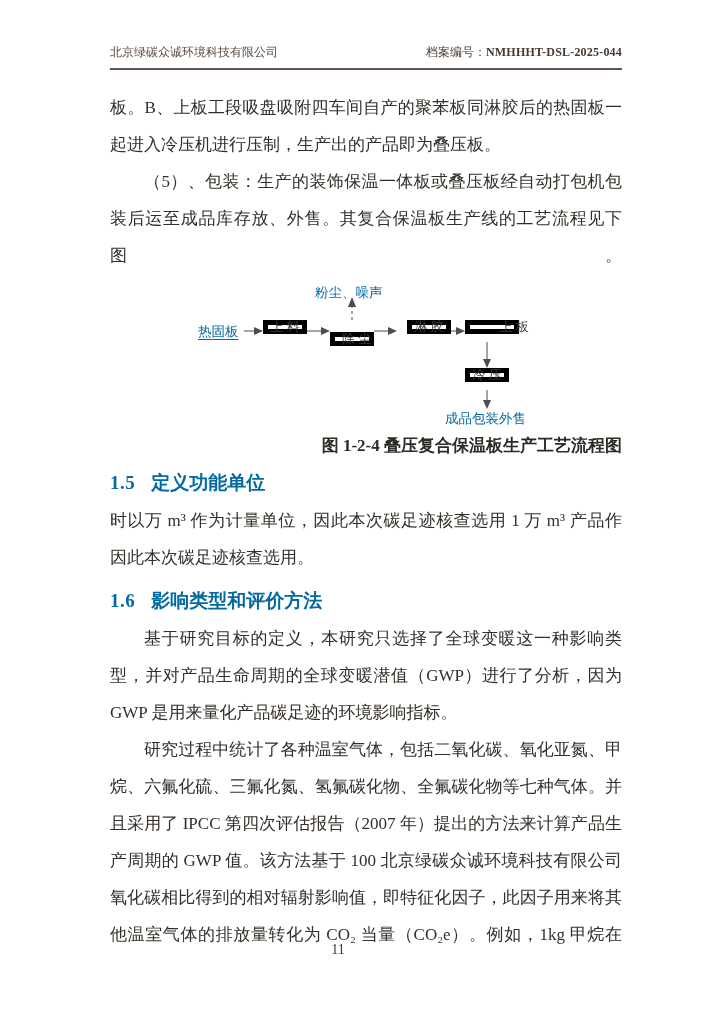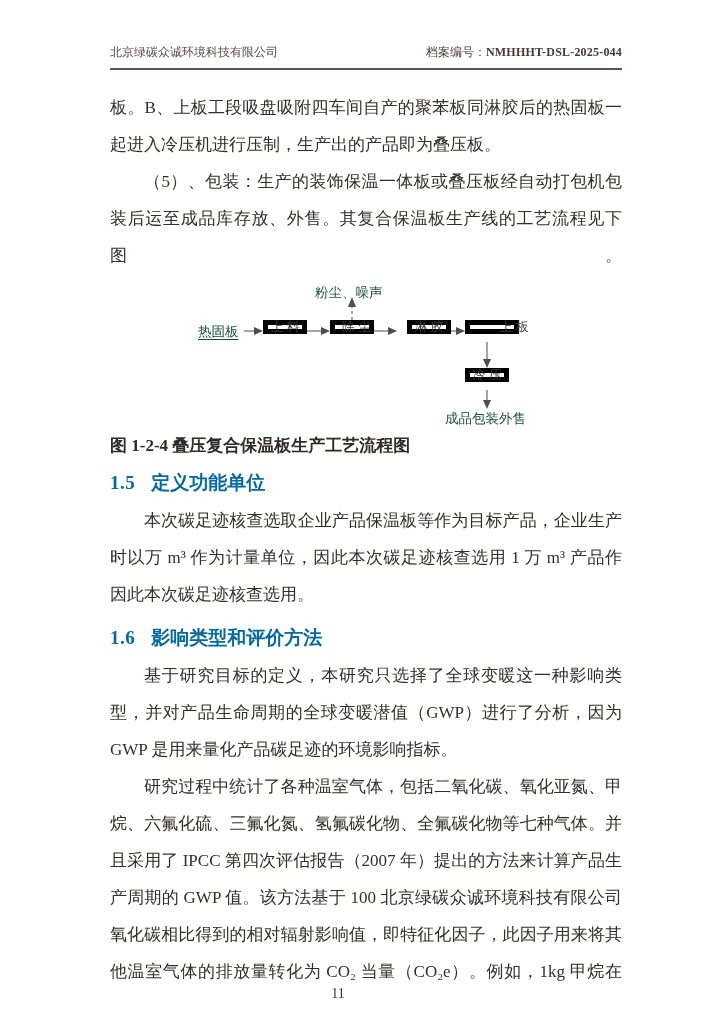--- a/index.html
+++ b/index.html
@@ -36,45 +36,45 @@
   
   .flow { position: relative; height: 152px; margin-top: 6px; }
   .flow svg { position: absolute; left: 0; top: 0; }
   .fbox {
     position: absolute; width: 44px; height: 14px;
     border: 5px solid #000000; background: #fff;
     display: flex; align-items: center; justify-content: center;
     font-size: 13px; color: #3a3a3a; white-space: nowrap;
   }
   .flabel {
-    position: absolute; font-size: 13.5px; color: #14532d; white-space: nowrap;
+    position: absolute; font-size: 13.5px; color: #0369a1; white-space: nowrap;
   }
   .flabel.input-mat {
     text-decoration-line: underline;
     text-decoration-style: wavy;
     text-decoration-color: #2e8b57;
     text-decoration-thickness: 1px;
     text-underline-offset: 3px;
     text-decoration: underline;
   }
   .caption {
-    text-align: left; font-weight: bold; font-size: 17px;
+    text-align: right; font-weight: bold; font-size: 17px;
     line-height: 24px; margin-top: 2px; color: #2e2a25;
   }
   
   .sec-heading {
     margin-top: 12px; font-size: 19px; font-weight: bold;
     line-height: 26px; color: #0369a1;
   }
   .sec-heading .num { margin-right: 16px; letter-spacing: 0.5px; }
   .para { margin-top: 6px; }
   .para2 { margin-top: 0; }
   
   .footer {
-    position: absolute; left: 0; width: 640px; top: 986px;
+    position: absolute; left: 0; width: 640px; top: 942px;
     text-align: center; font-size: 14px; color: #3a352f; padding-left: 36px;
   }
 </style>
 </head>
 <body>
 
 <div class="page">
 
   <div class="header">
     <span>北京绿碳众诚环境科技有限公司</span>
@@ -106,34 +106,33 @@
         <polygon points="355,51 346,47 346,55" fill="#4d4d4d"></polygon>
 
         <line x1="377" y1="62" x2="377" y2="81" stroke="#4d4d4d" stroke-width="1"></line>
         <polygon points="377,88 373,79 381,79" fill="#4d4d4d"></polygon>
         <line x1="377" y1="110" x2="377" y2="122" stroke="#4d4d4d" stroke-width="1"></line>
         <polygon points="377,129 373,120 381,120" fill="#4d4d4d"></polygon>
       </svg>
       <span class="flabel" style="left:205px; top:4px;">粉尘、噪声</span>
       <span class="flabel input-mat" style="left:88px; top:43px;">热固板</span>
       <div class="fbox" style="left:153px; top:40px;">上 料</div>
-      <div class="fbox" style="left:220px; top:40px;padding-left:9px;">除 尘</div>
+      <div class="fbox" style="left:220px; top:52px;padding-left:9px;">除 尘</div>
       <div class="fbox" style="left:287px; top:40px;margin-left:10px;">淋 胶</div>
       <div class="fbox" style="left:355px; top:40px;padding-left:44px;">上 板</div>
       <div class="fbox" style="left:355px; top:88px;">冷 压</div>
       <span class="flabel" style="left:335px; top:130px;">成品包装外售</span>
     </div>
 
     <div class="caption">图 1-2-4 叠压复合保温板生产工艺流程图</div>
 
     <div class="sec-heading">
       <span class="num">1.5</span><span>定义功能单位</span>
     </div>
     <div class="para">
-      <div class="line full indent">本次碳足迹核查选取企业产品保温板等作为目标产品，企业生产</div>
       <div class="line full">时以万 m³ 作为计量单位，因此本次碳足迹核查选用 1 万 m³ 产品作</div>
       <div class="line">因此本次碳足迹核查选用。</div>
     </div>
 
     <div class="sec-heading">
       <span class="num">1.6</span><span>影响类型和评价方法</span>
     </div>
     <div class="para">
       <div class="line full indent">基于研究目标的定义，本研究只选择了全球变暖这一种影响类</div>
       <div class="line full">型，并对产品生命周期的全球变暖潜值（GWP）进行了分析，因为</div>

